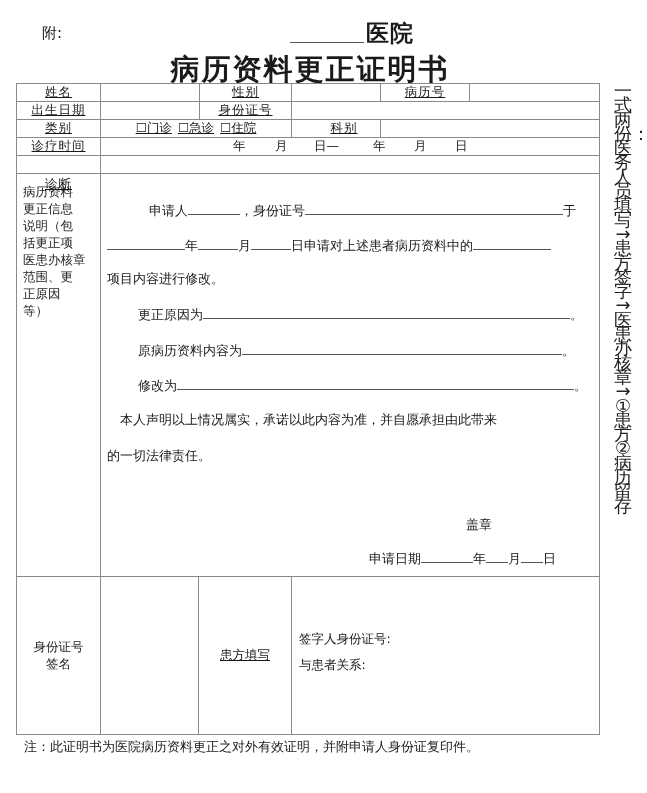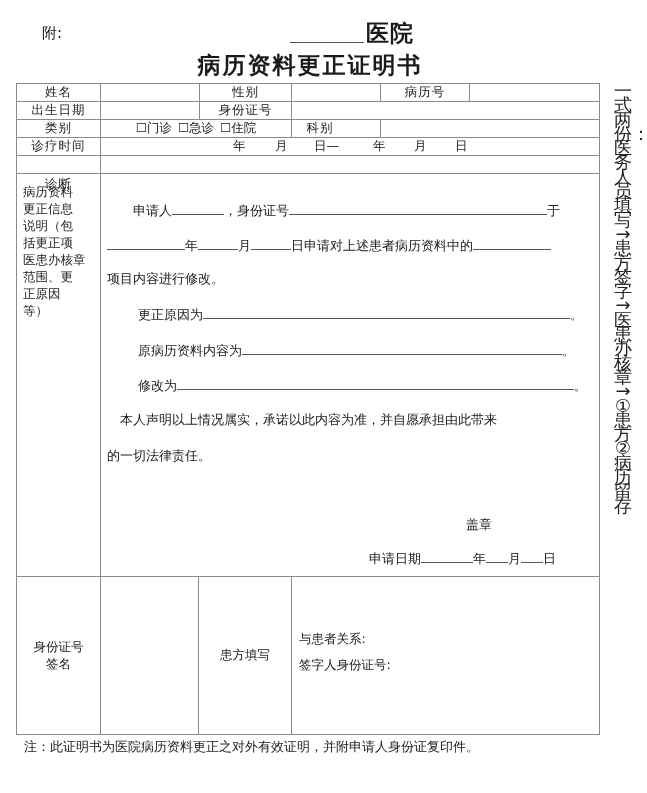--- a/index.html
+++ b/index.html
@@ -2,28 +2,28 @@
 <html><head>
 <meta charset="utf-8">
 <style>
   html, body { margin:0; padding:0; background:#ffffff; }
   body { width:647px; height:793px; position:relative; overflow:hidden;
          font-family:"DejaVu Sans", "Liberation Sans", sans-serif; color:#1a1a1a; }
   .abs { position:absolute; }
   .fu { left:42px; top:24px; font-size:15px; }
   .hosp-line { left:290px; top:42px; width:74px; border-bottom:1px solid #555; height:0; }
   .hosp { left:366px; top:18px; font-size:23px; font-weight:bold; letter-spacing:1px; }
-  .title { left:0; width:620px; top:50px; text-align:center; font-size:23px; font-weight:bold; letter-spacing:2px; }
+  .title { left:0; width:620px; top:50px; text-align:center; font-size:29px; font-weight:bold; letter-spacing:2px; }
 
   .ln { position:absolute; background:#8a8a8a; }
   .h { height:1px; }
   .v { width:1px; }
 
   .cell { position:absolute; display:flex; align-items:center; justify-content:center;
-          font-size:12.5px; white-space:nowrap; }
+          font-size:12.5px; white-space:nowrap;text-decoration:underline; }
   .lbl { letter-spacing:1px; }
 
   .side-note { position:absolute; left:614px; top:84px; width:18px; font-size:18px; line-height:14.3px;
                text-align:center; word-break:break-all; color:#222; }
 
   .body-text { position:absolute; font-size:13px; white-space:nowrap; }
   .ul { display:inline-block; border-bottom:1px solid #555; height:12px; vertical-align:baseline; }
   .note { left:24px; top:738px; font-size:13px; }
 </style>
 </head>
@@ -69,21 +69,21 @@
 <div class="cell" style="left:101px;top:102px;width:98px;height:17px;"></div>
 <div class="cell lbl" style="left:200px;top:102px;width:91px;height:17px;">身份证号</div>
 <div class="cell" style="left:292px;top:102px;width:307px;height:17px;"></div>
 
 <div class="cell lbl" style="left:17px;top:120px;width:83px;height:17px;">类别</div>
 <div class="cell" style="left:101px;top:120px;width:190px;height:17px;gap:6px;">
   <span><span>☐</span><span>门诊</span></span>
   <span><span>☐</span><span>急诊</span></span>
   <span><span>☐</span><span>住院</span></span>
 </div>
-<div class="cell lbl" style="left:276px;top:120px;width:88px;height:17px;">科别</div>
+<div class="cell lbl" style="left:300px;top:120px;width:88px;height:17px;">科别</div>
 <div class="cell" style="left:381px;top:120px;width:218px;height:17px;"></div>
 
 <div class="cell lbl" style="left:17px;top:138px;width:83px;height:17px;">诊疗时间</div>
 <div class="cell" style="left:101px;top:138px;width:498px;height:17px;">
   <span style="position:absolute;left:132px;">年</span>
   <span style="position:absolute;left:174px;">月</span>
   <span style="position:absolute;left:213px;">日—</span>
   <span style="position:absolute;left:272px;">年</span>
   <span style="position:absolute;left:313px;">月</span>
   <span style="position:absolute;left:354px;">日</span>
@@ -96,21 +96,21 @@
   <div>病历资料</div>
   <div>更正信息</div>
   <div>说明（包</div>
   <div>括更正项</div>
   <div>医患办核章</div>
   <div>范围、更</div>
   <div>正原因</div>
   <div>等）</div>
 </div>
 
-<div class="body-text" style="left:133px;top:202px;">
+<div class="body-text" style="left:149px;top:202px;">
   <span>申请人</span><span class="ul" style="width:52px;"></span><span>，身份证号</span><span class="ul" style="width:258px;"></span><span>于</span>
 </div>
 
 <div class="body-text" style="left:107px;top:237px;">
   <span class="ul" style="width:78px;"></span><span>年</span><span class="ul" style="width:40px;"></span><span>月</span><span class="ul" style="width:40px;"></span><span>日申请对上述患者病历资料中的</span><span class="ul" style="width:78px;"></span>
 </div>
 
 <div class="body-text" style="left:107px;top:270px;">项目内容进行修改。</div>
 
 <div class="body-text" style="left:138px;top:306px;">
@@ -135,19 +135,19 @@
 </div>
 
 <div class="abs" style="left:17px;top:638px;width:83px;text-align:center;font-size:12.5px;line-height:17px;">
   <div>身份证号</div>
   <div>签名</div>
 </div>
 <div class="abs" style="left:101px;top:577px;width:97px;height:157px;"></div>
 <div class="cell" style="left:199px;top:577px;width:92px;height:157px;font-size:12.5px;">患方填写</div>
 
 <div class="abs" style="left:299px;top:626px;font-size:12.5px;line-height:26px;">
+  <div>签字人身份证号:</div>
   <div>与患者关系:</div>
-  <div>签字人身份证号:</div>
 </div>
 
 <div class="side-note">一式两份：医务人员填写→患方签字→医患办核章→①患方②病历留存</div>
 
 <div class="abs note">注：此证明书为医院病历资料更正之对外有效证明，并附申请人身份证复印件。</div>
 
 </body></html>

